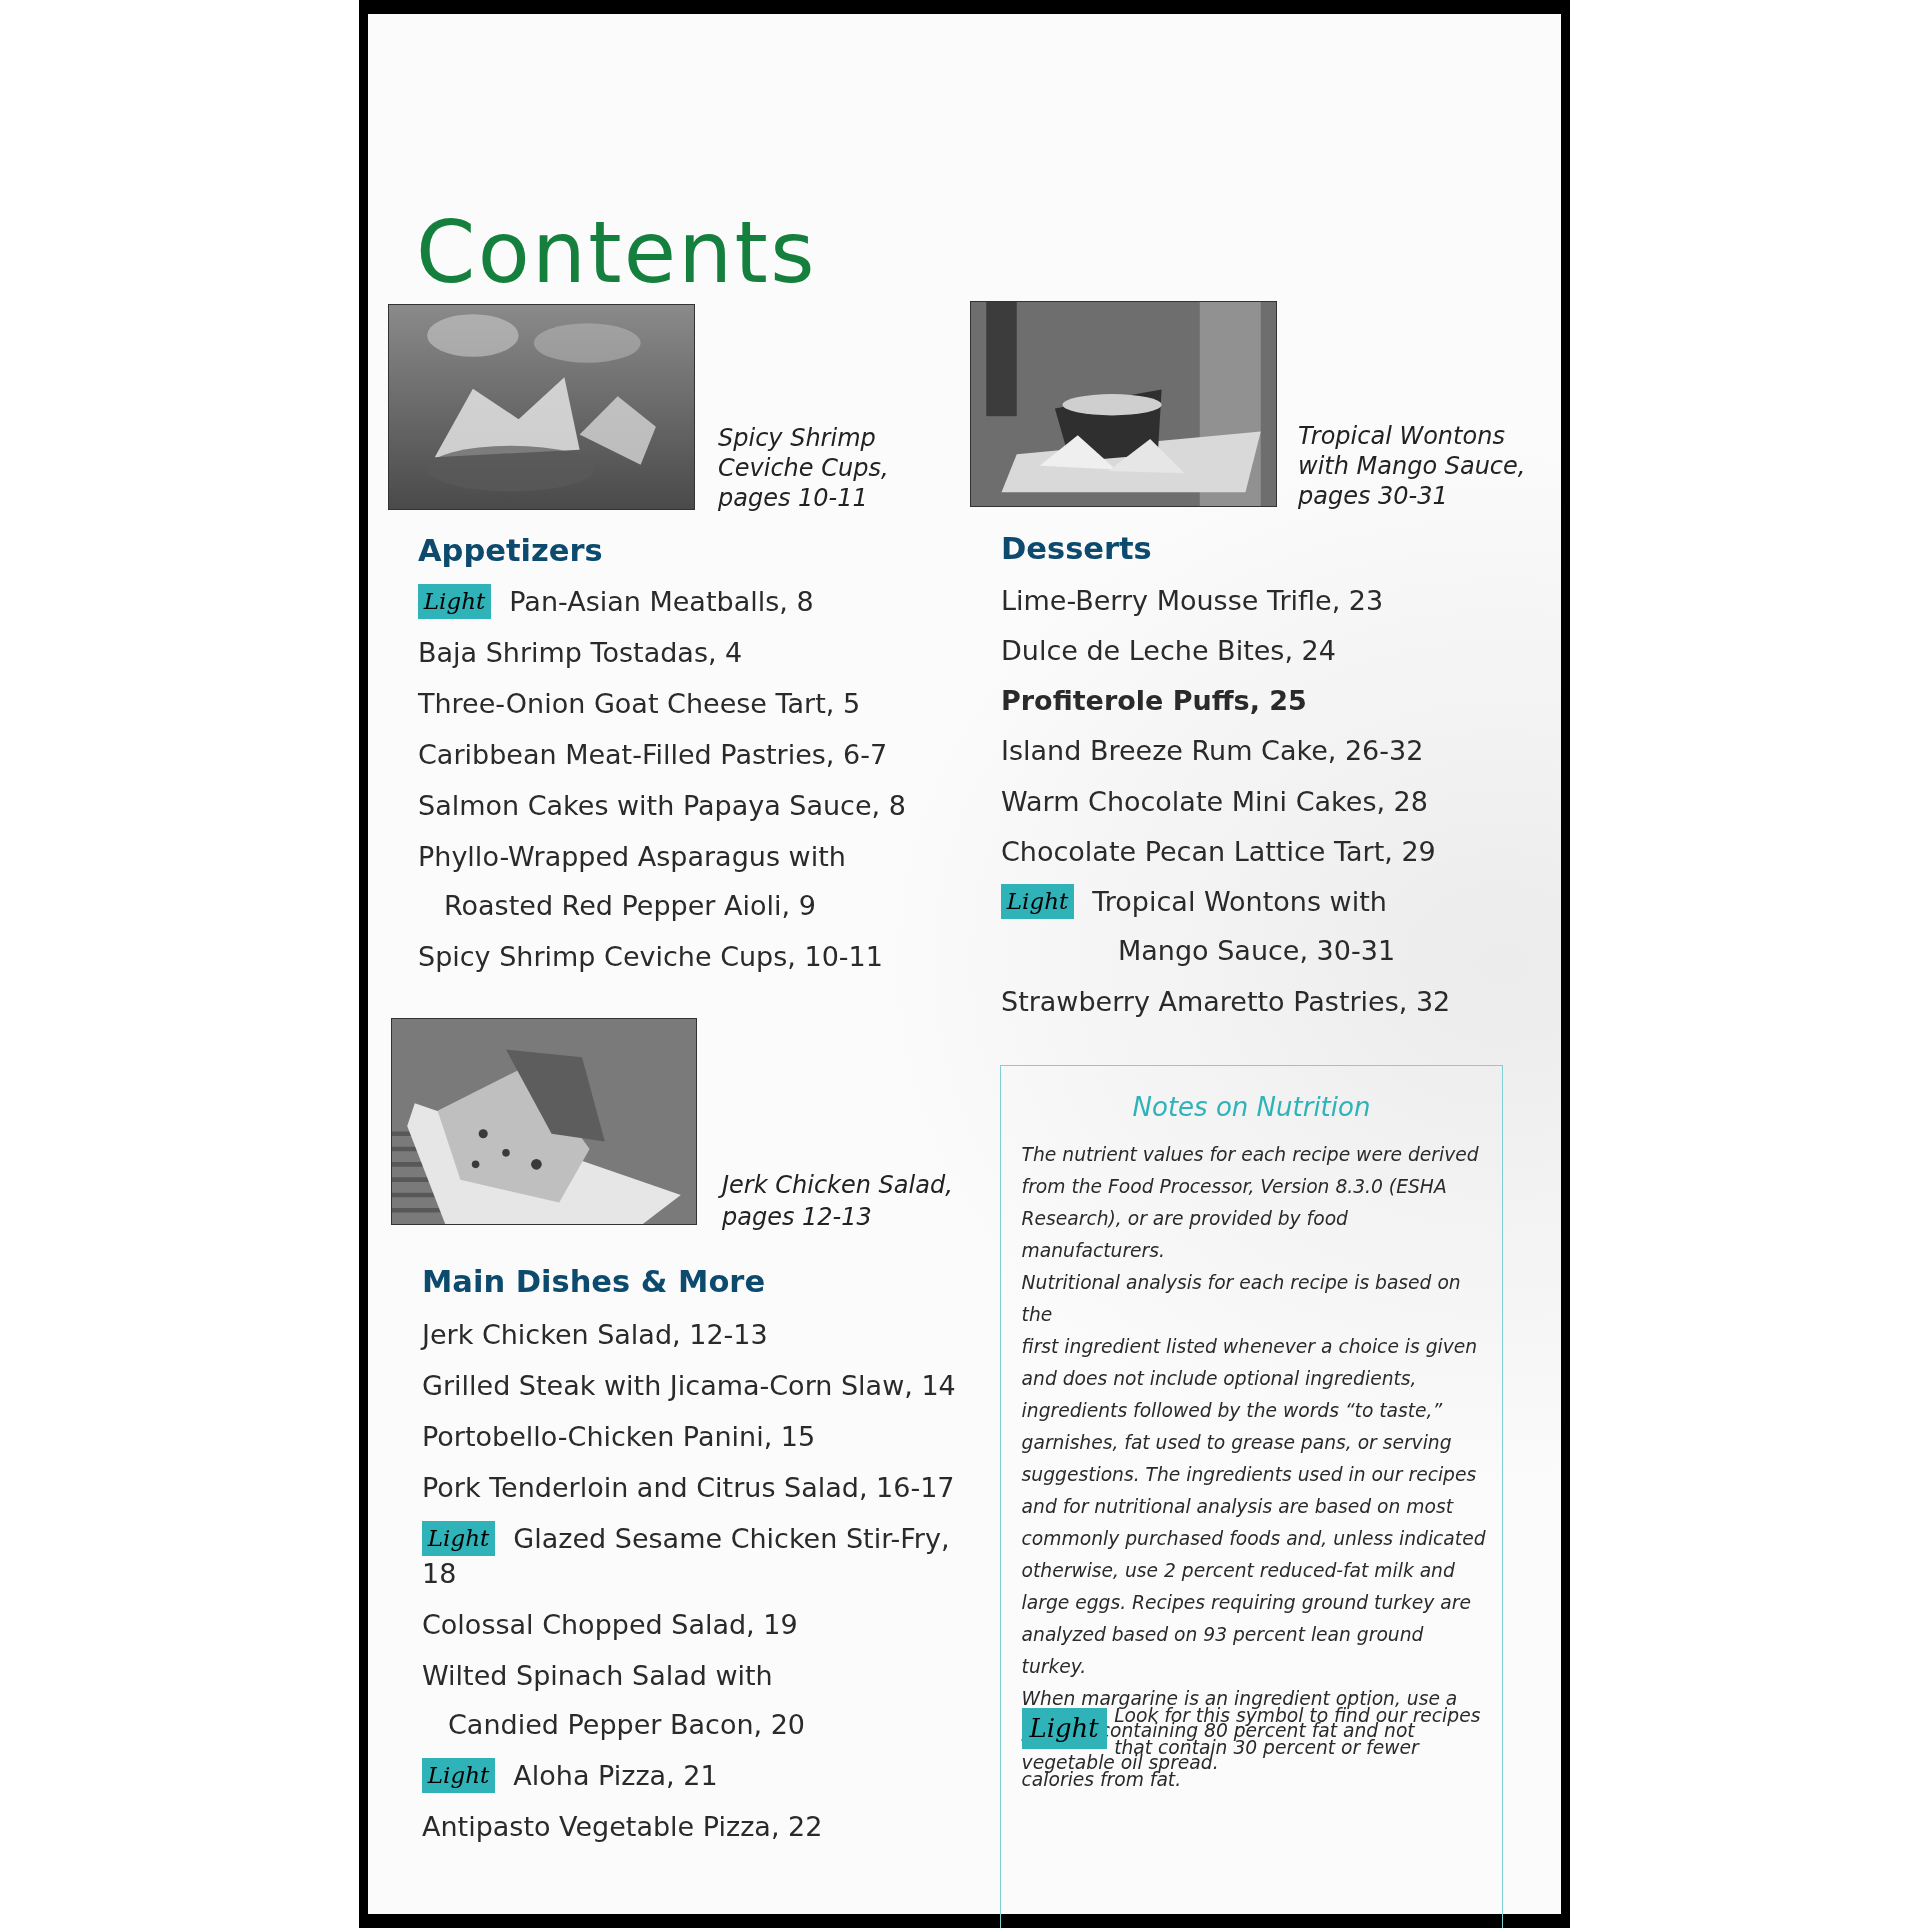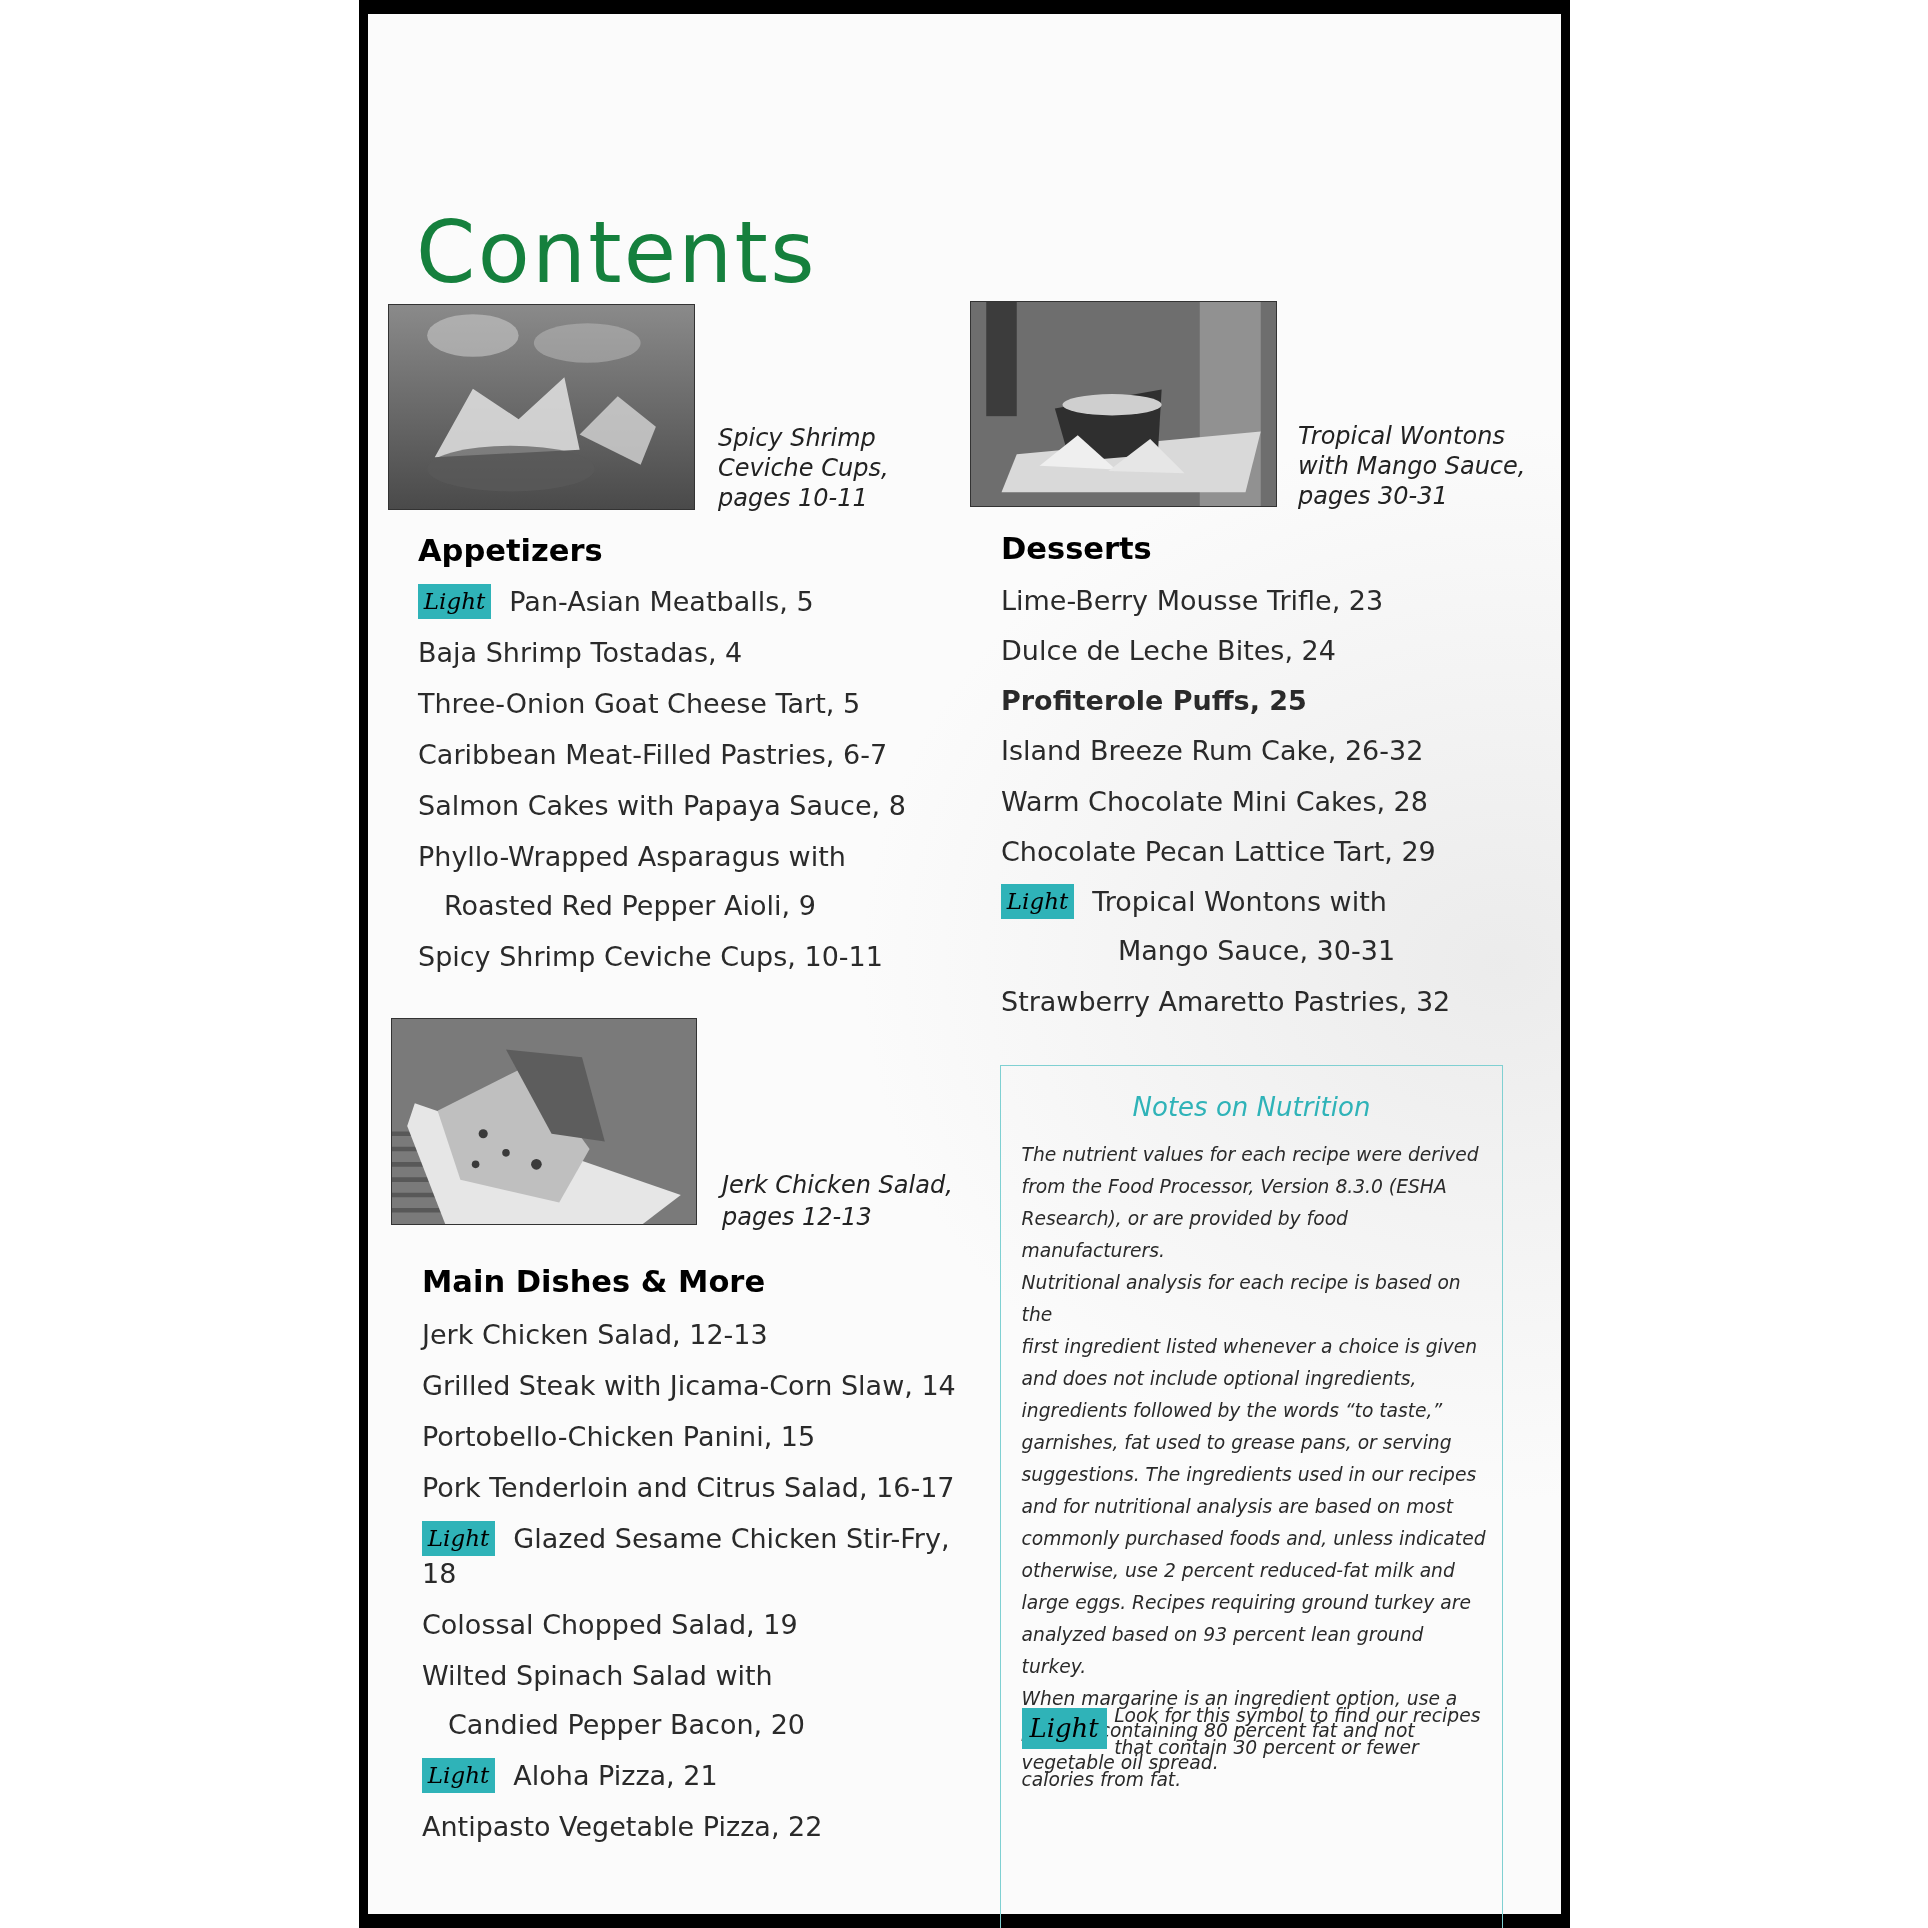--- a/index.html
+++ b/index.html
@@ -5,21 +5,21 @@
   html,body{margin:0;padding:0;}
   body{width:1929px;height:1929px;background:#ffffff;position:relative;overflow:hidden;font-family:"DejaVu Sans",sans-serif;}
   .frame{position:absolute;left:359px;top:0;width:1211px;height:1929px;background:#000;}
   .page{position:absolute;left:368px;top:13.7px;width:1193px;height:1900px;background:#fbfbfb;
         background-image:radial-gradient(ellipse at 95% 50%, rgba(220,220,220,0.5), rgba(255,255,255,0) 40%);}
   .abs{position:absolute;}
   .title{left:416px;top:153px;font-size:85px;color:#15803d;font-family:"DejaVu Sans",sans-serif;letter-spacing:2.3px;font-weight:normal;line-height:1;}
   .photo{border:1.5px solid #333;overflow:hidden;}
   .photo svg{display:block;width:100%;height:100%;}
   .caption{font-family:"DejaVu Sans",sans-serif;font-style:italic;font-size:24px;line-height:30px;color:#222;}
-  .section-head{font-family:"DejaVu Sans",sans-serif;font-size:30.5px;color:#000000;line-height:1;}
+  .section-head{font-family:"DejaVu Sans",sans-serif;font-size:30.5px;color:#0c4a6e;line-height:1;}
   .list{list-style:none;margin:0;padding:0;font-family:"DejaVu Sans",sans-serif;font-size:27px;color:#2a2a2a;}
   .list li{position:relative;line-height:35px;margin-bottom:16px;}
   .list li .cont{display:block;padding-left:26px;margin-top:14px;}
   .list li.light .cont{padding-left:117px;}
   .badge{display:inline-block;background:#2fb3b8;color:#000000;font-family:"DejaVu Serif",serif;font-style:italic;
          font-size:23px;width:73px;height:35px;line-height:34px;text-align:center;vertical-align:top;margin-right:18.3px;}
   .notes{left:1000px;top:1065px;width:503px;height:882px;border:1.5px solid #7fd0d2;box-sizing:border-box;}
   .notes-title{position:absolute;left:0;right:0;top:26px;text-align:center;font-family:"DejaVu Sans",sans-serif;
                font-style:italic;font-size:26px;color:#2fb3b8;}
   .notes-body{position:absolute;left:20.6px;top:73px;width:465px;font-family:"DejaVu Sans",sans-serif;font-style:italic;
@@ -71,21 +71,21 @@
   </svg>
 </div>
 <div class="abs caption" style="left:1298px;top:421px;">
   <div>Tropical Wontons</div>
   <div>with Mango Sauce,</div>
   <div>pages 30-31</div>
 </div>
 
 <h2 class="abs section-head" style="left:418px;top:536px;margin:0;">Appetizers</h2>
 <ul class="abs list" style="left:418px;top:584px;width:534px;">
-  <li class="light"><span class="badge">Light</span><span>Pan-Asian Meatballs, 5</span></li>
+  <li class="light"><span class="badge">Light</span><span>Pan-Asian Meatballs, 8</span></li>
   <li><span>Baja Shrimp Tostadas, 4</span></li>
   <li><span>Three-Onion Goat Cheese Tart, 5</span></li>
   <li><span>Caribbean Meat-Filled Pastries, 6-7</span></li>
   <li><span>Salmon Cakes with Papaya Sauce, 8</span></li>
   <li><span>Phyllo-Wrapped Asparagus with</span><span class="cont">Roasted Red Pepper Aioli, 9</span></li>
   <li><span>Spicy Shrimp Ceviche Cups, 10-11</span></li>
 </ul>
 
 <h2 class="abs section-head" style="left:1001px;top:534px;margin:0;">Desserts</h2>
 <ul class="abs list" style="left:1001px;top:584px;width:534px;margin-top:-1.5px;">

